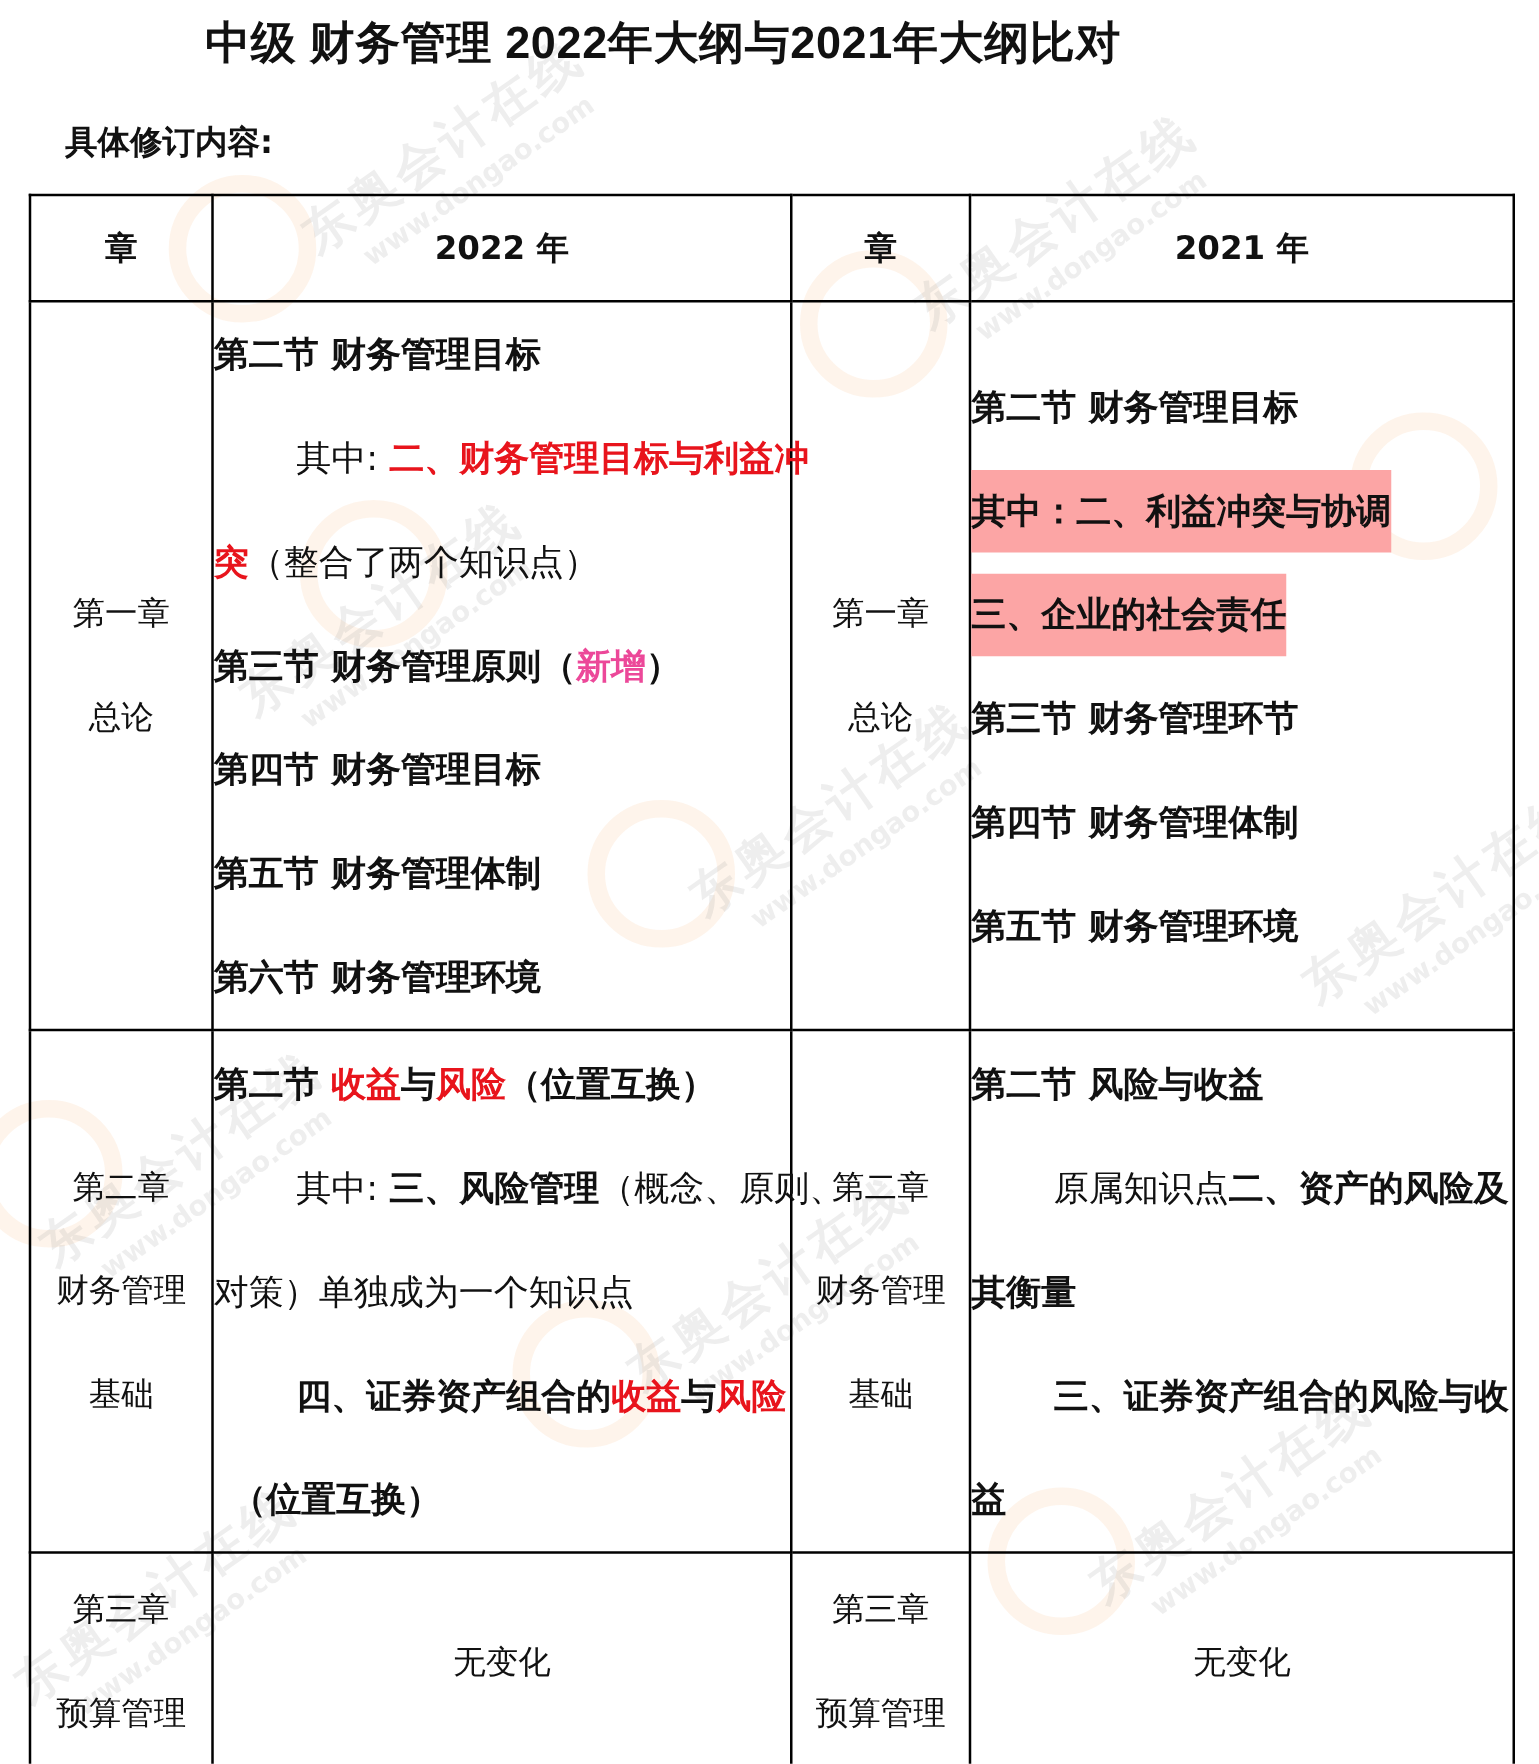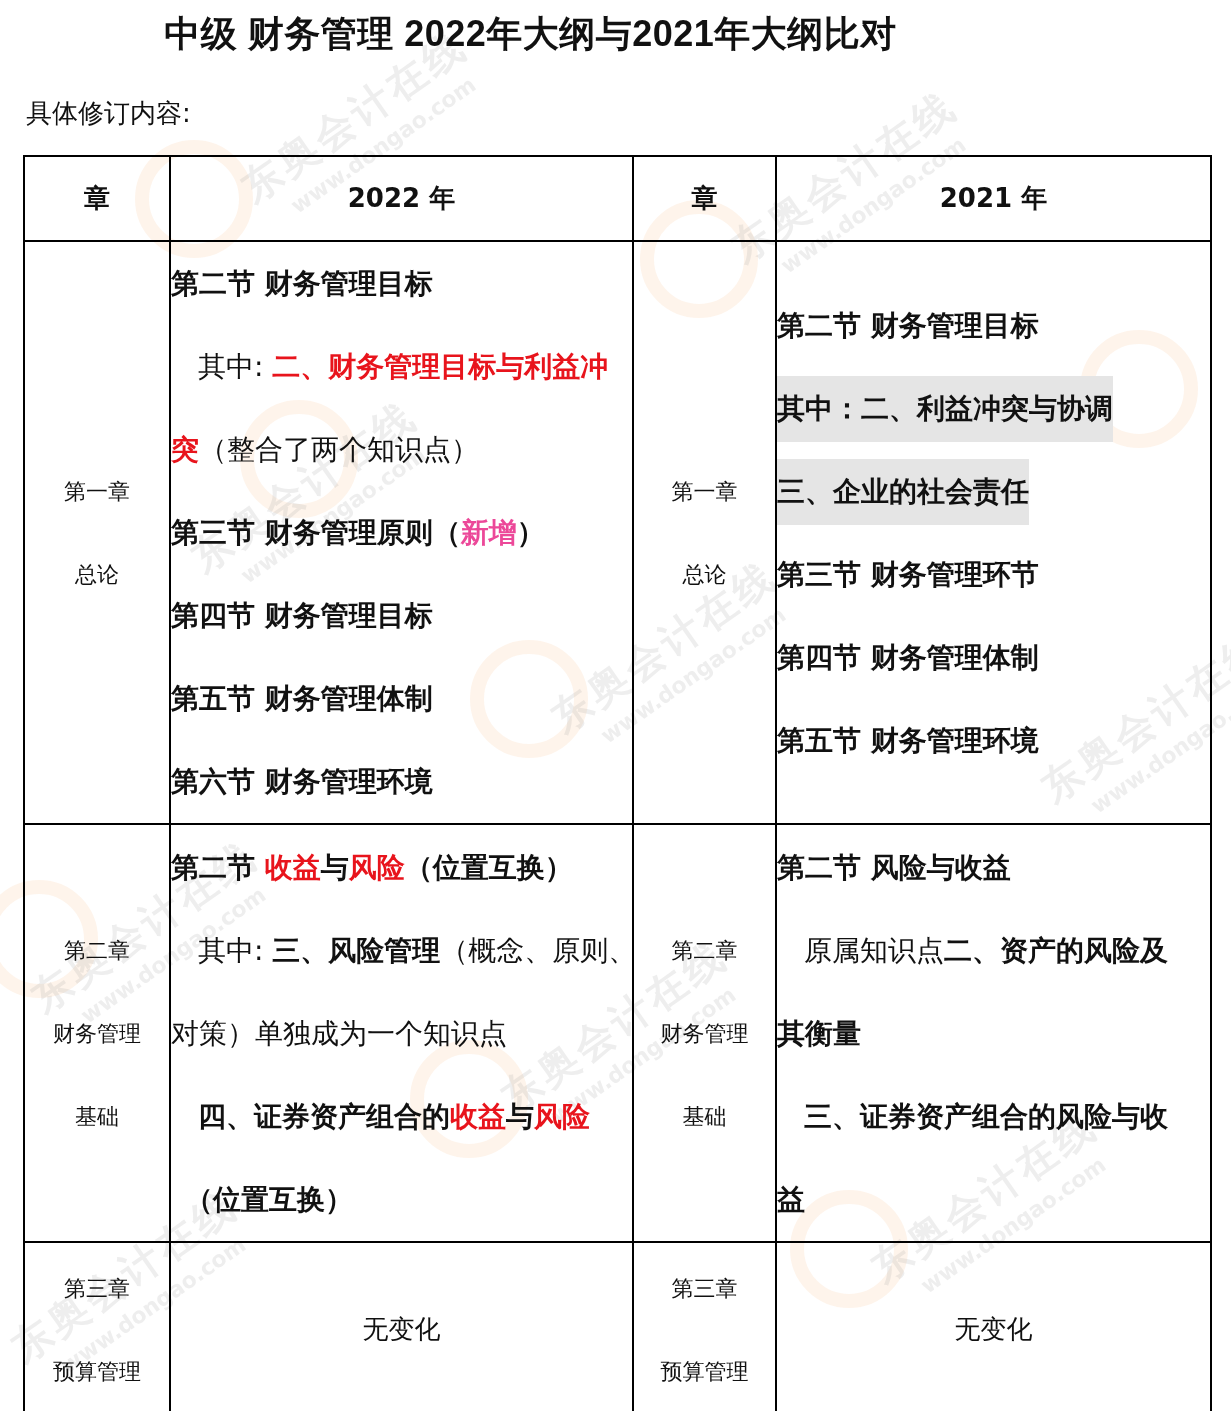--- a/index.html
+++ b/index.html
@@ -18,43 +18,43 @@
   .wm-ring {
     position: absolute; width: 90px; height: 90px; border-radius: 50%;
     border: 14px solid rgba(245,150,60,0.10);
   }
   .title {
     position: absolute; left: 0; top: 10px; width: 1061px; text-align: center;
     font-size: 36px; font-weight: bold; letter-spacing: 0.5px; z-index: 1;
     font-family: "Liberation Sans", "DejaVu Sans", sans-serif;
   }
   .subtitle {
-    position: absolute; left: 26px; top: 96px; font-size: 26px; font-weight: normal; z-index: 1;
+    position: absolute; left: 52px; top: 96px; font-size: 26px; font-weight: bold; z-index: 1;
   }
   table.cmp {
     position: absolute; left: 23px; top: 155px; z-index: 1;
     border-collapse: collapse; table-layout: fixed; width: 1187px;
   }
   table.cmp td, table.cmp th {
     border: 2px solid #000000; padding: 0; vertical-align: middle;
   }
   col.c1 { width: 146px; } col.c2 { width: 463px; } col.c3 { width: 143px; } col.c4 { width: 435px; }
   tr.hdr { height: 85px; }
   tr.hdr th { font-size: 26px; font-weight: bold; text-align: center; }
   tr.r1 { height: 583px; }
   tr.r2 { height: 418px; }
   tr.r3 { height: 175px; }
-  .chap { text-align: center; font-size: 22px; line-height: 83px; font-weight: normal; }
+  .chap { text-align: center; font-size: 26px; line-height: 83px; font-weight: normal; }
   .content { padding: 0 12px 0 13px; font-size: 28px; line-height: 83px; }
   .line { display: block; white-space: nowrap; }
   .b { font-weight: bold; }
   .red { color: #e8141c; font-weight: bold; }
   .green { color: #ec4899; font-weight: bold; }
-  .hl { background: #e5e5e5; font-weight: bold; line-height: 66px; display: inline-block; }
-  .indent1 { padding-left: 27px; }
+  .hl { background: #fca5a5; font-weight: bold; line-height: 66px; display: inline-block; }
+  .indent1 { padding-left: 27px; margin-left: 39px; }
   .indent3 { }
   .center { text-align: center; font-size: 26px; }
 </style>
 </head>
 <body>
 
 <div class="watermark-layer">
   <div class="wm-ring" style="left:135px;top:140px;"></div>
   <div class="wm" style="left:230px;top:170px;">
       <span class="cn">东奥会计在线</span>

